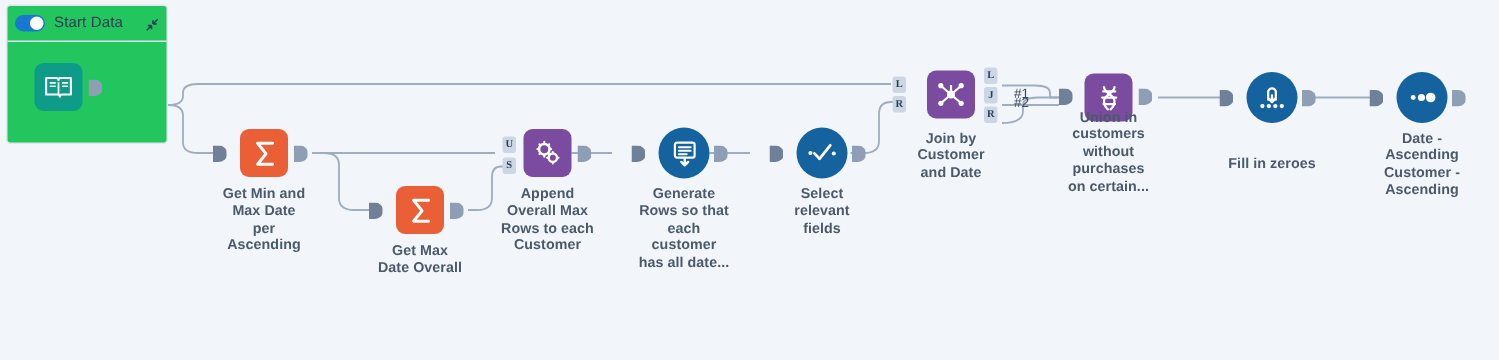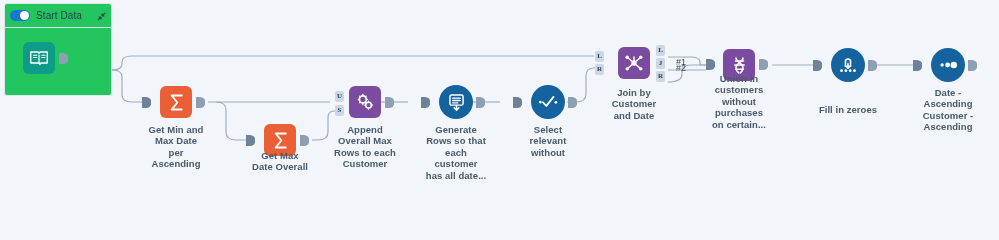--- a/index.html
+++ b/index.html
@@ -152,21 +152,21 @@
       <path d="M0 0 H4 A5.5 5.5 0 0 1 4 11 H0 z" fill="#6f8099"></path>
     </svg>
     <div class="shape sq orange">
       <svg width="21" height="21" viewBox="0 0 24 24">
         <path d="M18 4 H6.5 L13 12 L6.5 20 H18" fill="none" stroke="#ffffff" stroke-width="2.2" stroke-linejoin="round" stroke-linecap="round"></path>
       </svg>
     </div>
     <svg class="port" style="left:36px;top:11px;" viewBox="0 0 9 11">
       <path d="M0 0 H4 A5.5 5.5 0 0 1 4 11 H0 z" fill="#8e9fb5"></path>
     </svg>
-    <div class="caption" style="left:-28px;top:26px;width:88px;">Get Max
+    <div class="caption" style="left:-28px;top:38px;width:88px;">Get Max
 Date Overall</div>
   </div>
 
   <div class="node" style="left:349px;top:86px;">
     <div class="lbl-port" style="left:-14px;top:5px;">U</div>
     <div class="lbl-port" style="left:-14px;top:19px;">S</div>
     <div class="shape sq purple">
       <svg width="21" height="21" viewBox="0 0 24 24">
         <circle cx="9" cy="8.5" r="4" fill="none" stroke="#fff" stroke-width="1.9"></circle>
         <circle cx="15.5" cy="15" r="3.2" fill="none" stroke="#fff" stroke-width="1.8"></circle>
@@ -220,21 +220,21 @@
         <path d="M6.5 12.3 L10.2 16.2 L18 6.4" fill="none" stroke="#fff" stroke-width="2" stroke-linecap="round" stroke-linejoin="round"></path>
         <circle cx="3.6" cy="12" r="1.5" fill="#fff"></circle>
         <circle cx="20.6" cy="12.4" r="1.5" fill="#fff"></circle>
       </svg>
     </div>
     <svg class="port" style="left:37px;top:12px;" viewBox="0 0 9 11">
       <path d="M0 0 H4 A5.5 5.5 0 0 1 4 11 H0 z" fill="#8e9fb5"></path>
     </svg>
     <div class="caption" style="left:-14px;top:39px;width:62px;">Select
 relevant
-without</div>
+fields</div>
   </div>
 
   <div class="node" style="left:618px;top:47px;">
     <div class="lbl-port" style="left:-23px;top:4px;">L</div>
     <div class="lbl-port" style="left:-23px;top:17px;">R</div>
     <div class="shape sq purple">
       <svg width="22" height="22" viewBox="0 0 24 24">
         <g stroke="#fff" stroke-width="1.6">
           <path d="M12 12 L5 6 M12 12 L19 6 M12 12 L5 18 M12 12 L19 18 M12 12 L12 5"></path>
         </g>

